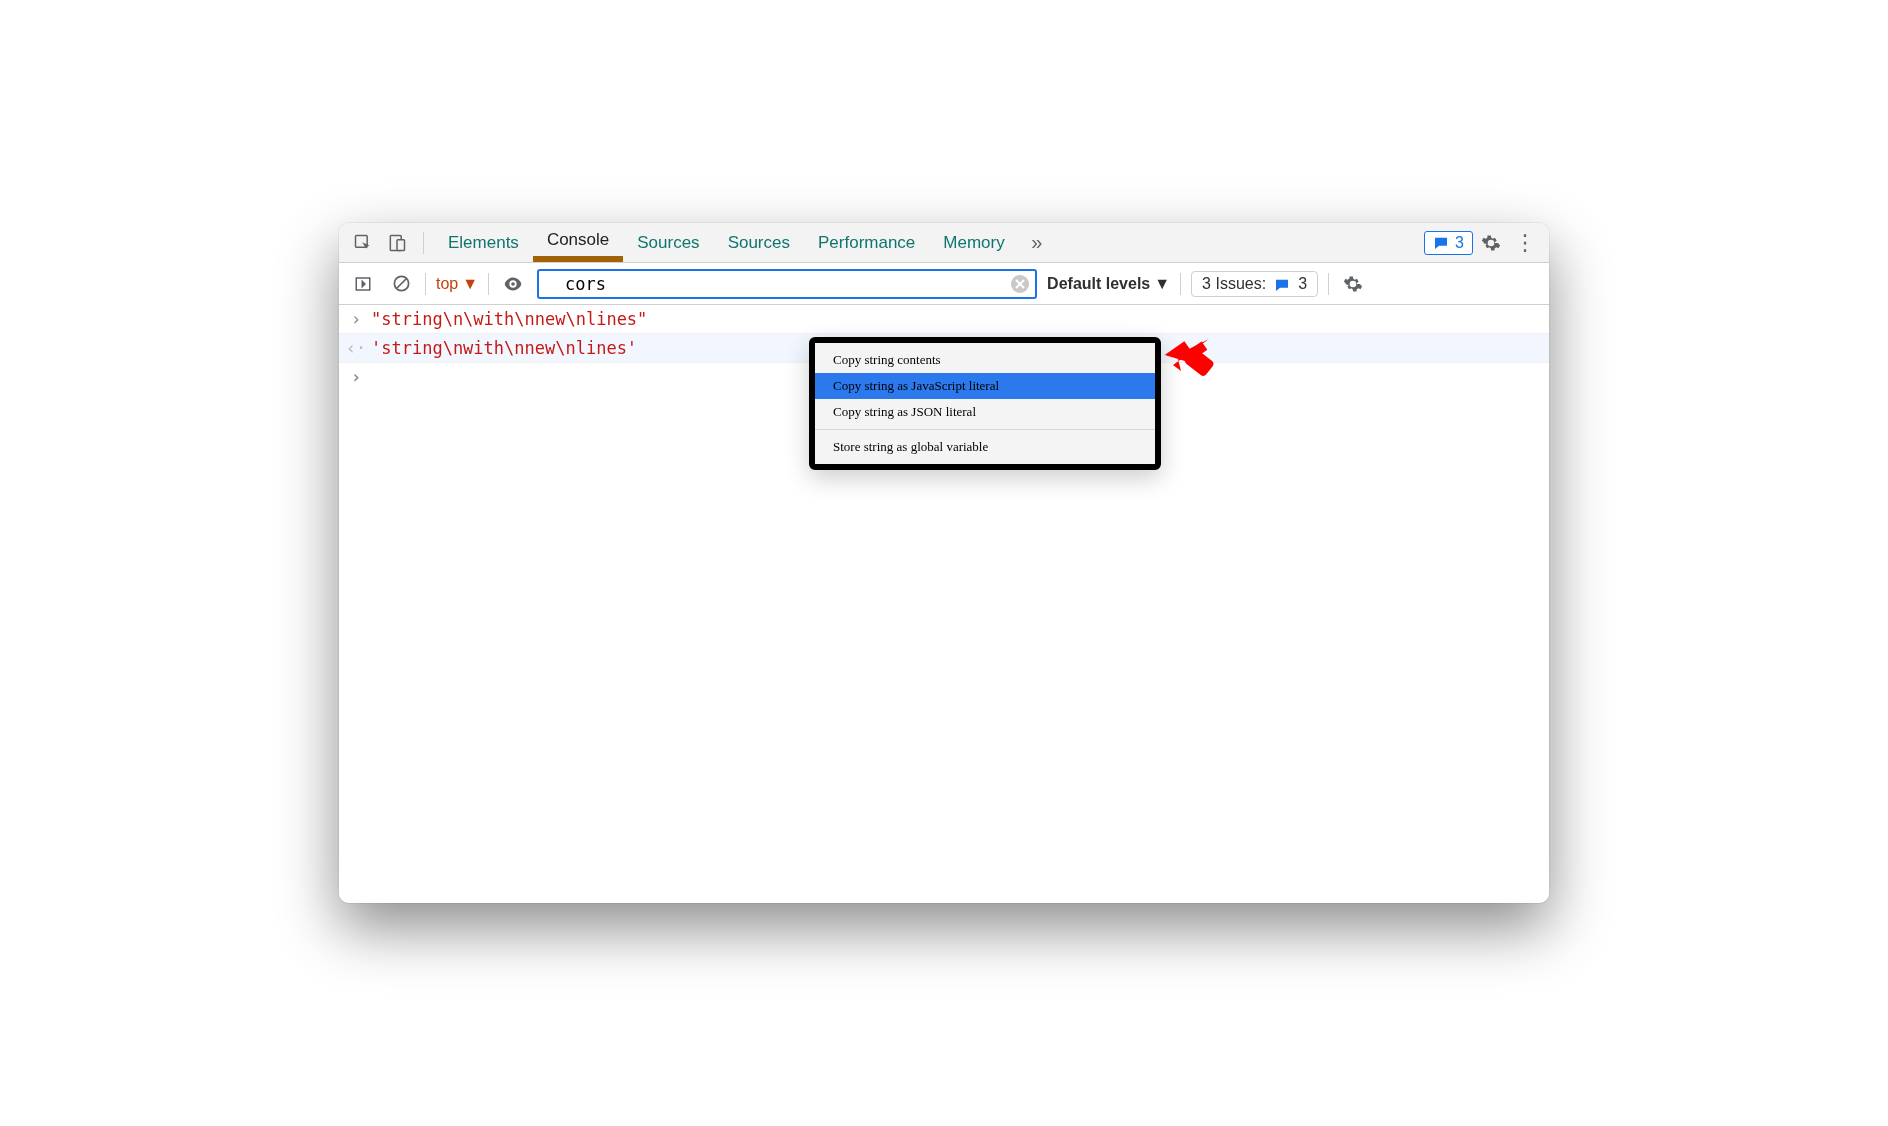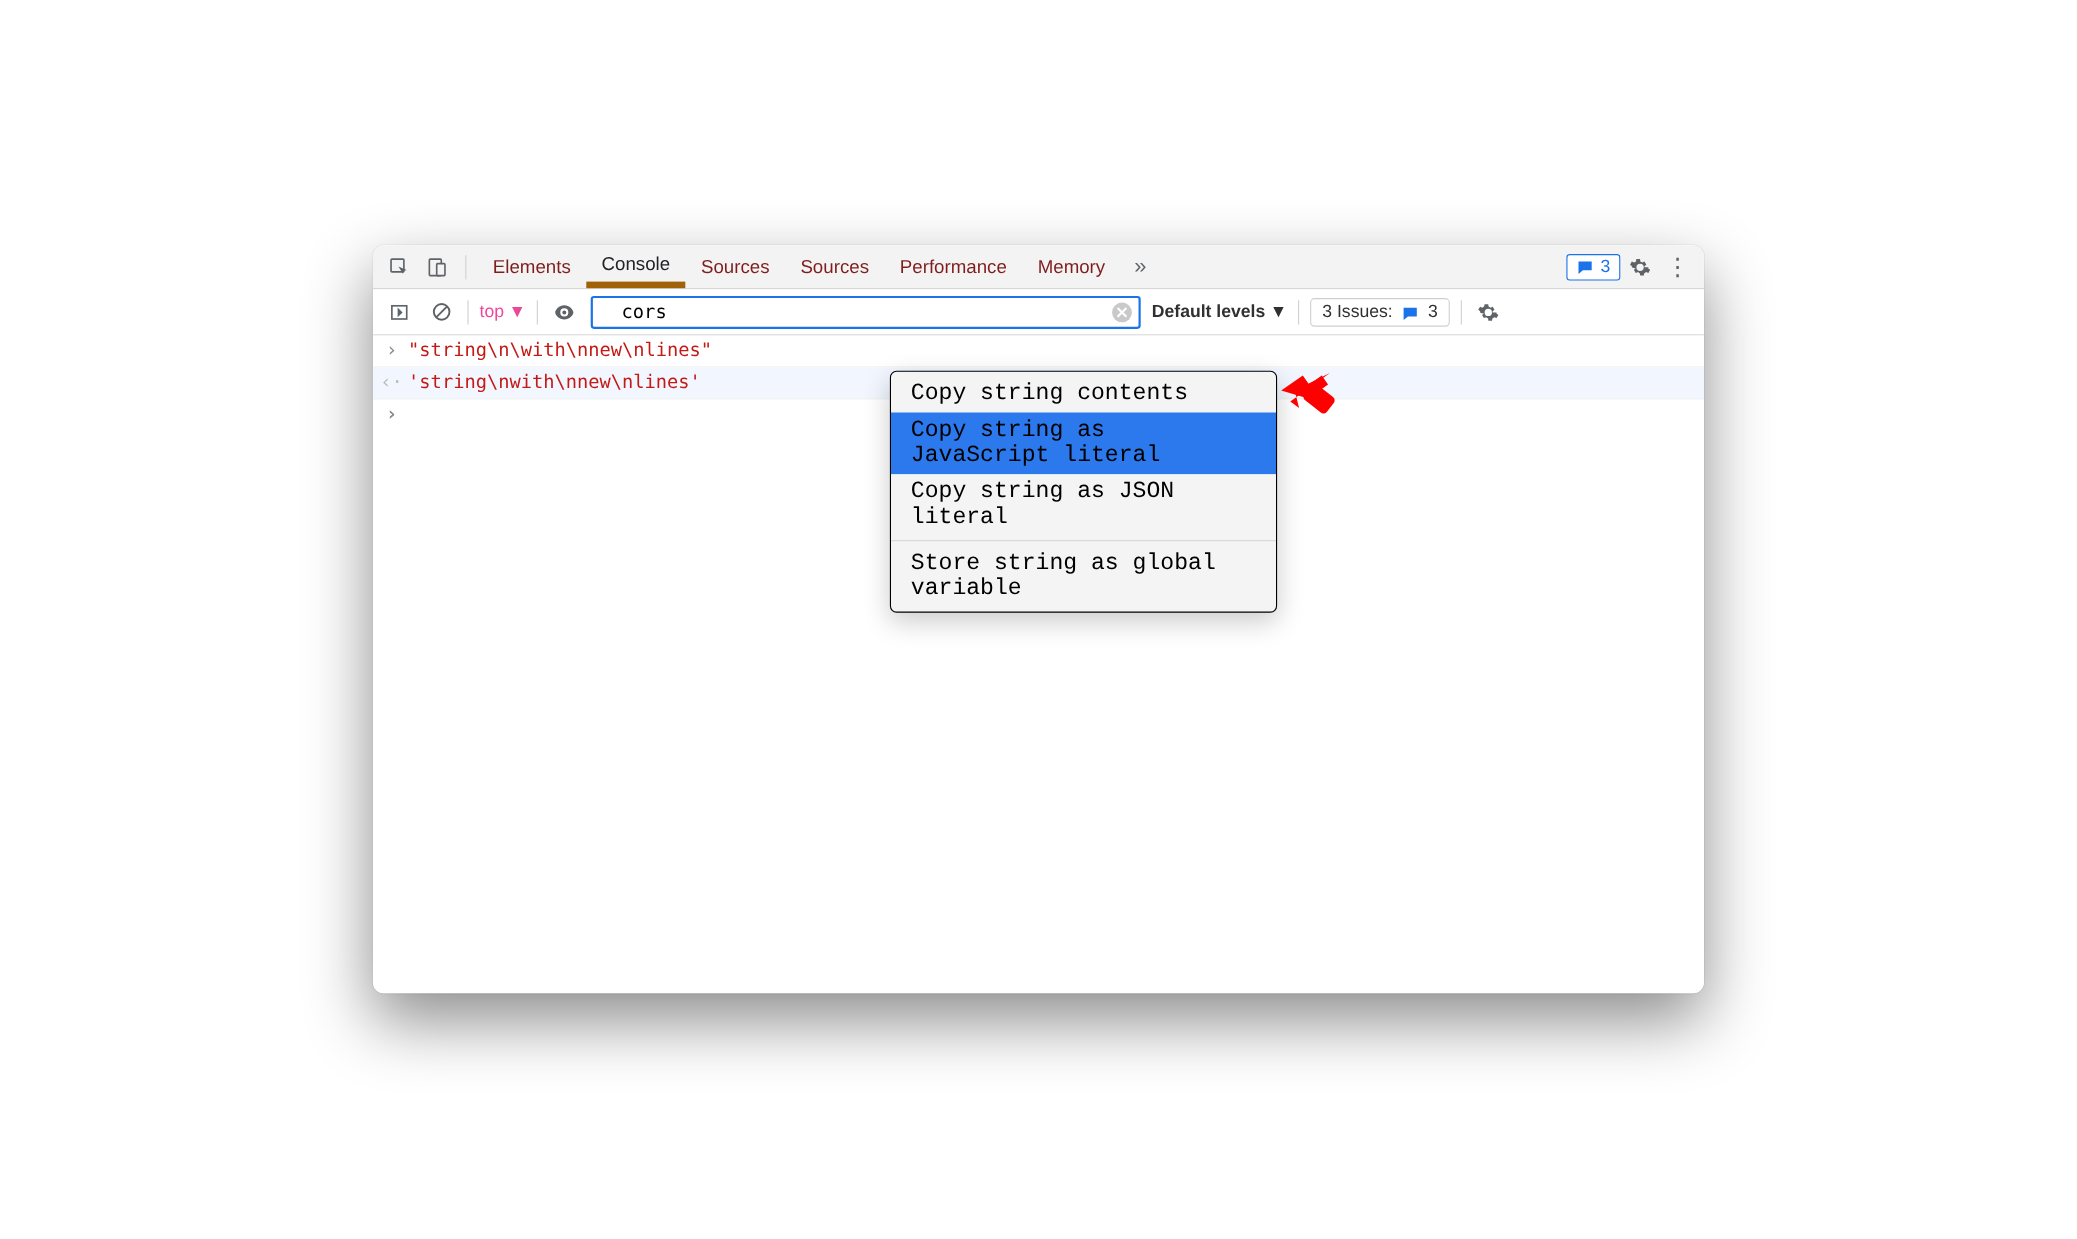--- a/index.html
+++ b/index.html
@@ -40,56 +40,56 @@
   .tabbar {
     height: 40px;
     border-bottom: 1px solid #d0d0d0;
     display:flex; align-items:center;
     padding: 0 8px;
     gap: 2px;
     background:#f3f3f3;
   }
   .tabbar .iconbtn { width:32px; height:32px; display:flex; align-items:center; justify-content:center; color:#5f6368; }
   .tabbar .divider { width:1px; height:22px; background:#d0d0d0; margin:0 8px;}
-  .tab { padding: 0 14px; height:100%; display:flex; align-items:center; font-size:17px; color:#7f1d1d; cursor:pointer;}
+  .tab { padding: 0 14px; height:100%; display:flex; align-items:center; font-size:17px; color:#0f766e; cursor:pointer;}
   .tab.active { color:#202124; border-bottom:6px solid #a16207; font-weight:400;text-align:center;}
   .tabbar .spacer{flex:1;}
   .chip {
     display:flex; align-items:center; gap:6px;
     border:1px solid #1a73e8; border-radius:3px;
     padding: 2px 8px; font-size:16px; color:#1a73e8; background:#fff;
   }
   .toolbar {
     height:42px; border-bottom:1px solid #d0d0d0;
     display:flex; align-items:center; padding:0 10px; gap:10px;
     background:#fff;
   }
   .toolbar .iconbtn{width:28px;height:28px;display:flex;align-items:center;justify-content:center;color:#5f6368;}
   .toolbar .vdiv{width:1px;height:22px;background:#d0d0d0;}
-  .ctx { font-size:16px; color:#ec4899; display:flex; align-items:flex-start; gap:4px; cursor:pointer;}
+  .ctx { font-size:16px; color:#c2410c; display:flex; align-items:flex-start; gap:4px; cursor:pointer;}
   .filter {
     flex:0 0 500px; height:30px; border:2px solid #1a73e8; border-radius:3px;
     display:flex; align-items:center; padding:0 6px 0 26px; font-size:17px;
     font-family: ui-monospace, Menlo, monospace; color:#202124;
   }
   .filter input{border:none;outline:none;flex:1;font:inherit;background:transparent;}
   .filter .clear{width:18px;height:18px;border-radius:50%;background:#c9c9c9;display:flex;align-items:center;justify-content:center;color:#fff;font-size:12px;cursor:pointer;}
   .levels{font-size:16px;color:#303030;display:flex;align-items:center;gap:4px;cursor:pointer;white-space:nowrap;font-weight:bold;}
   .issues{border:1px solid #cfcfcf;border-radius:4px;padding:3px 10px;display:flex;align-items:flex-end;gap:8px;font-size:16px;color:#303030;}
   .console-body{flex:1;background:#fff;position:relative;font-family:ui-monospace,Menlo,Consolas,monospace;font-size:17px;}
   .row{display:flex;align-items:flex-start;padding:4px 10px;gap:8px;border-bottom:1px solid #f1f1f1;}
   .row .arrow{color:#888;width:14px;display:flex;justify-content:center;}
   .row.highlight{background:#f2f6fe;}
   .str{color:#c41a16;}
   .prompt{color:#1a73e8;font-weight:600;}
   .contextmenu{
     position:absolute; left:470px; top:32px; width:352px;
-    background:#f4f4f4; border:1px solid #000000; border-radius:6px;
+    background:#f4f4f4; border:6px solid #000000; border-radius:6px;
     box-shadow:0 8px 24px rgba(0,0,0,0.2);
-    font-family:Liberation Mono, monospace; font-size:21px;
+    font-family:Liberation Serif, serif; font-size:13px;
     padding:4px 0;
   }
   .cm-item{padding:5px 18px;cursor:default;}
   .cm-item.selected{background:#2b79ec;color:#000000;}
   .cm-sep{height:1px;background:#d6d6d6;margin:4px 0;}
   .arrow-annot{
     position:absolute; left:820px; top:26px; color:#ff0000;
   }
   svg{display:block;}
 </style>

